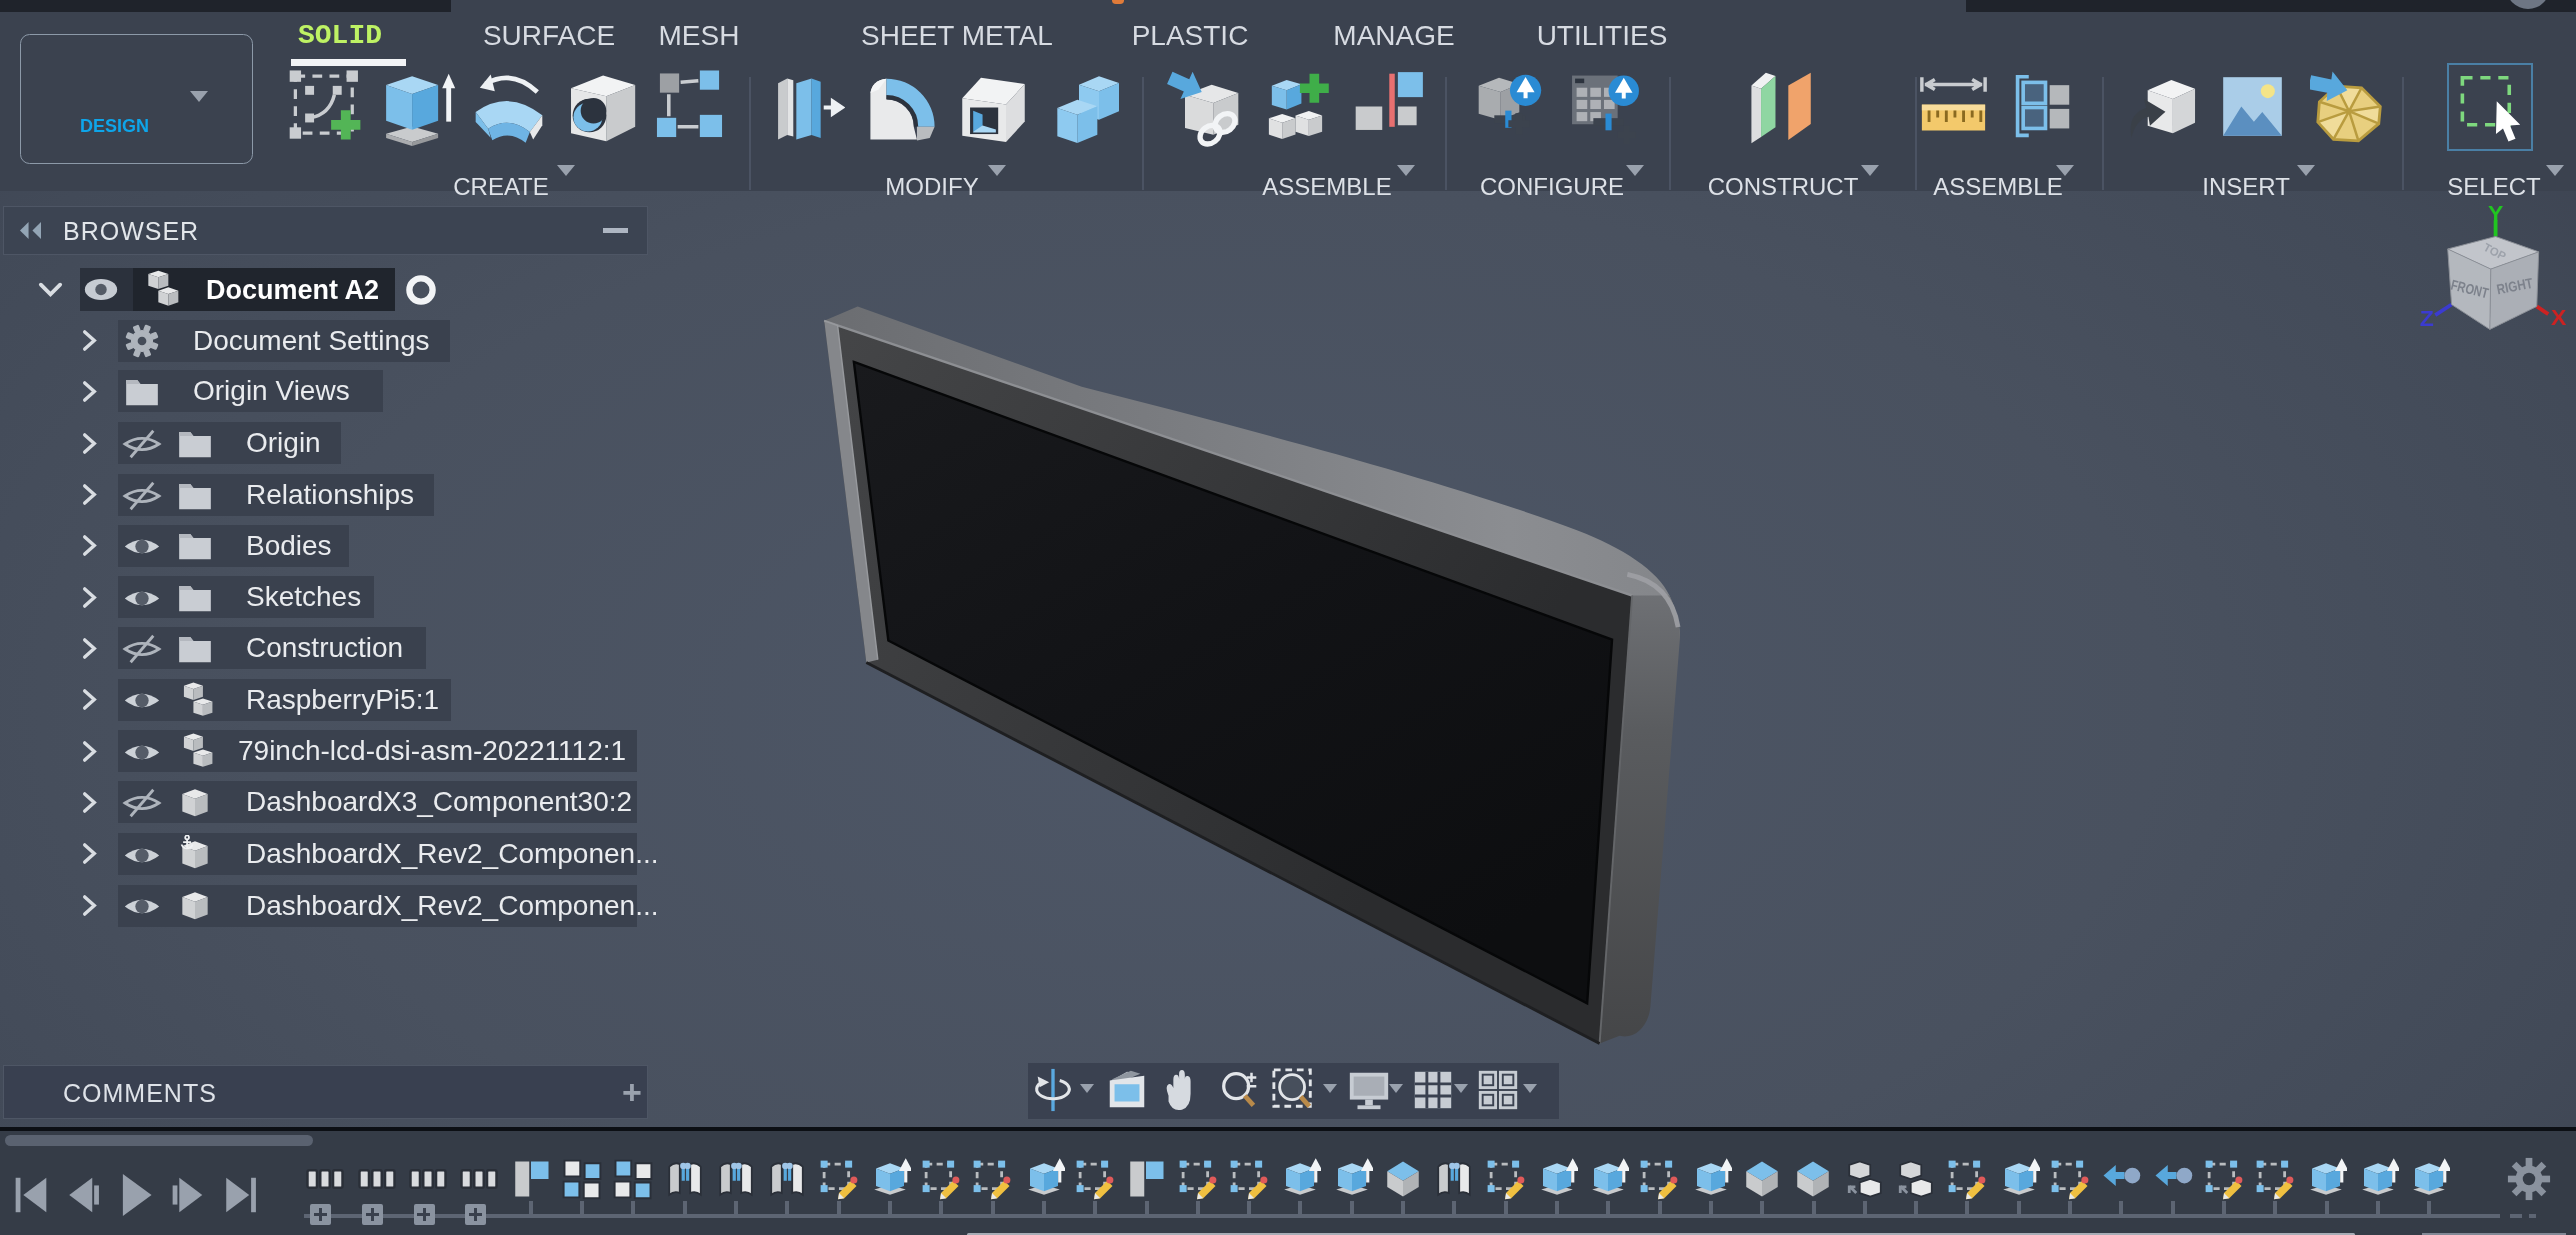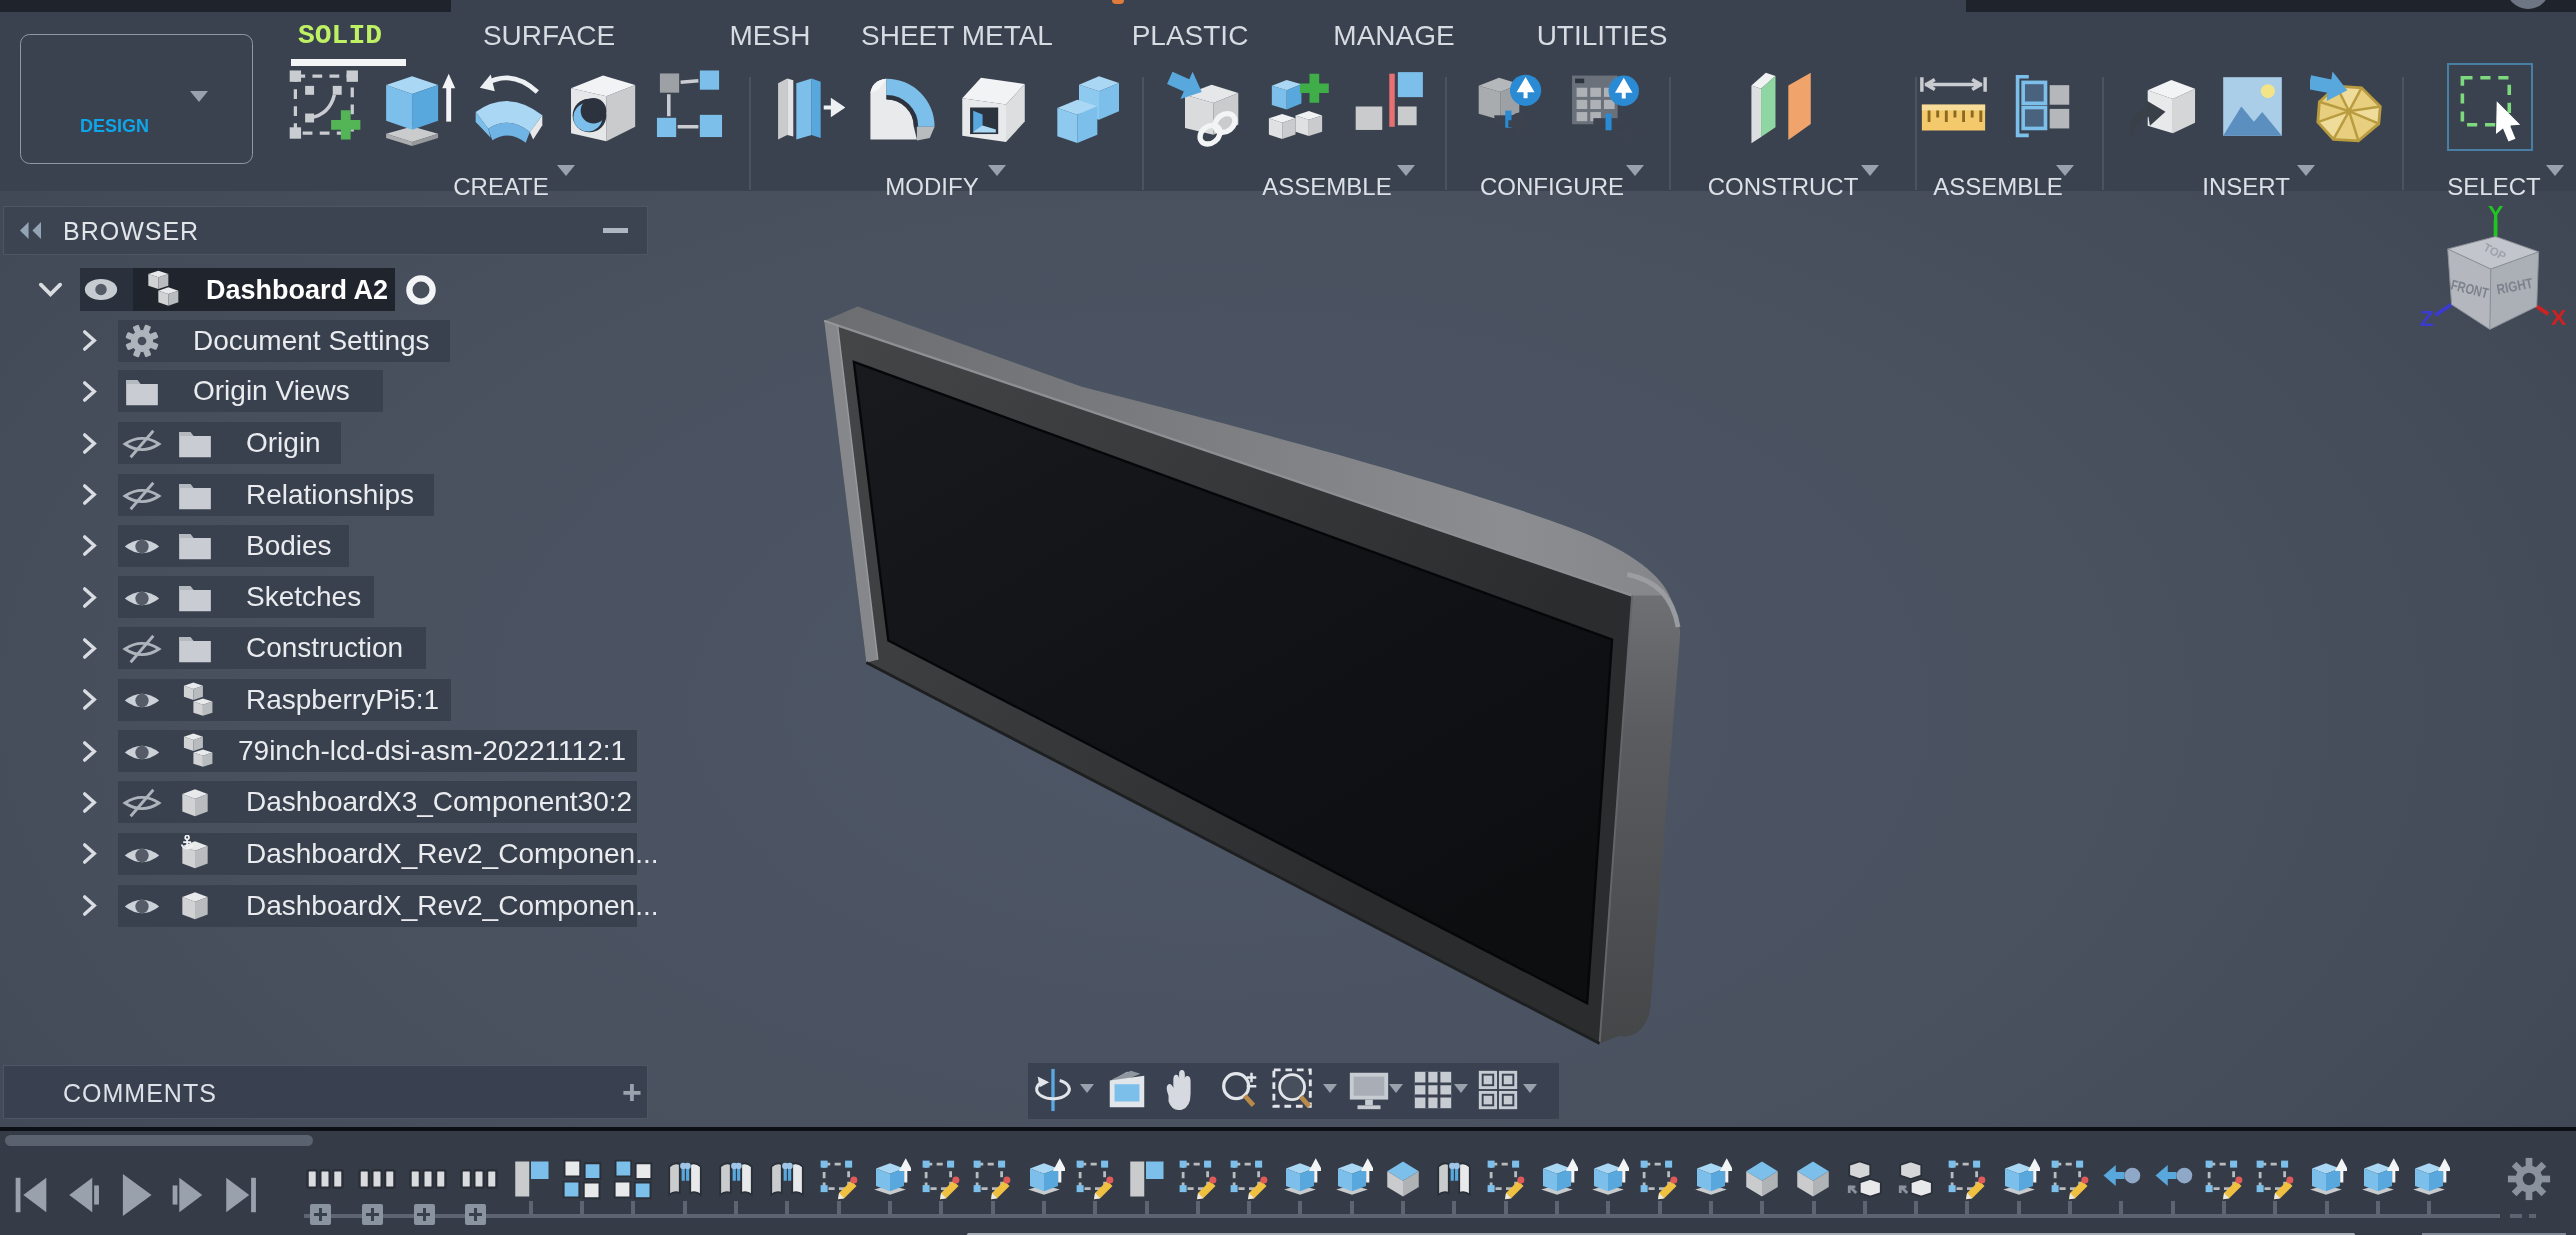--- a/index.html
+++ b/index.html
@@ -80,21 +80,21 @@
     </svg>
 
   <div class="abs" style="left:0;top:0;width:451px;height:11.5px;background:#1f232b;"></div>
   <div class="abs" style="left:1966px;top:0;width:610px;height:11.5px;background:#1f232b;"></div>
   <div class="abs" style="left:1112px;top:0;width:11.5px;height:3.8px;background:#e07b39;border-radius:0 0 3.8px 3.8px;"></div>
   <div class="abs" style="left:2506px;top:-13.4px;width:44px;height:22px;background:#6e7684;border-radius:0 0 22px 22px;"></div>
 
   <div id="tabs">
     <div class="tab" style="left:340px;color:#bef264;font-weight:bold;font-family:Liberation Mono, monospace;">SOLID</div>
     <div class="tab" style="left:549px;">SURFACE</div>
-    <div class="tab" style="left:770px;">MESH</div>
+    <div class="tab" style="left:699px;">MESH</div>
     <div class="tab" style="left:957px;">SHEET METAL</div>
     <div class="tab" style="left:1190px;">PLASTIC</div>
     <div class="tab" style="left:1394px;">MANAGE</div>
     <div class="tab" style="left:1602px;">UTILITIES</div>
   </div>
   <div class="abs" style="left:291px;top:59px;width:115px;height:6.7px;background:#f2f4f6;"></div>
 
   <div class="abs" style="left:20px;top:34px;width:233px;height:130px;border:1.9px solid #8c99a8;border-radius:9.6px;box-sizing:border-box;"></div>
   <div class="abs" style="left:80px;top:82px;width:115px;height:31px;color:#0ea5e9;font-size:18px;font-weight:bold;line-height:31px;margin-top:29px;">DESIGN</div>
   <div class="caret" style="left:190px;top:91px;"></div>
@@ -351,21 +351,21 @@
         <circle cx="20" cy="17" r="6" fill="#545b66"></circle>
     </svg>
     <svg class="abs" style="left:140px;top:269px;" width="40" height="40" viewBox="0 0 48 48">
       <path d="M10 6 L22 2 L34 6 L22 10 Z" fill="#e8e9ea"></path>
         <path d="M10 6 L22 10 L22 24 L10 20 Z" fill="#d0d2d4"></path>
         <path d="M22 10 L34 6 L34 20 L22 24 Z" fill="#b9bcbf"></path>
       <path d="M22 26 L34 22 L46 26 L34 30 Z" fill="#e8e9ea"></path>
         <path d="M22 26 L34 30 L34 44 L22 40 Z" fill="#d0d2d4"></path>
         <path d="M34 30 L46 26 L46 40 L34 44 Z" fill="#b9bcbf"></path>
     </svg>
-    <div class="abs" style="left:206px;top:269px;color:#ffffff;font-size:27px;font-weight:bold;line-height:42px;">Dashboard A2</div>
+    <div class="abs" style="left:206px;top:269px;color:#ffffff;font-size:27px;font-weight:bold;line-height:42px;">Document A2</div>
     <svg class="abs" style="left:406px;top:275px;" width="30" height="30" viewBox="0 0 31 31">
       <circle cx="15.5" cy="15.5" r="12" fill="none" stroke="#f2f4f6" stroke-width="6.5"></circle>
     </svg>
   </div>
   <div id="tree">
       <div class="rowrect" style="left:118px;top:320px;width:332px;"></div>
       <svg class="abs" style="left:79px;top:328px" width="21" height="25" viewBox="0 0 22 26">
         <path d="M6 4 L16 13 L6 22" fill="none" stroke="#d9dde2" stroke-width="3.6" stroke-linecap="round"></path>
       </svg>
       <svg class="abs" style="left:123px;top:322px" width="38" height="38" viewBox="0 0 48 48">

